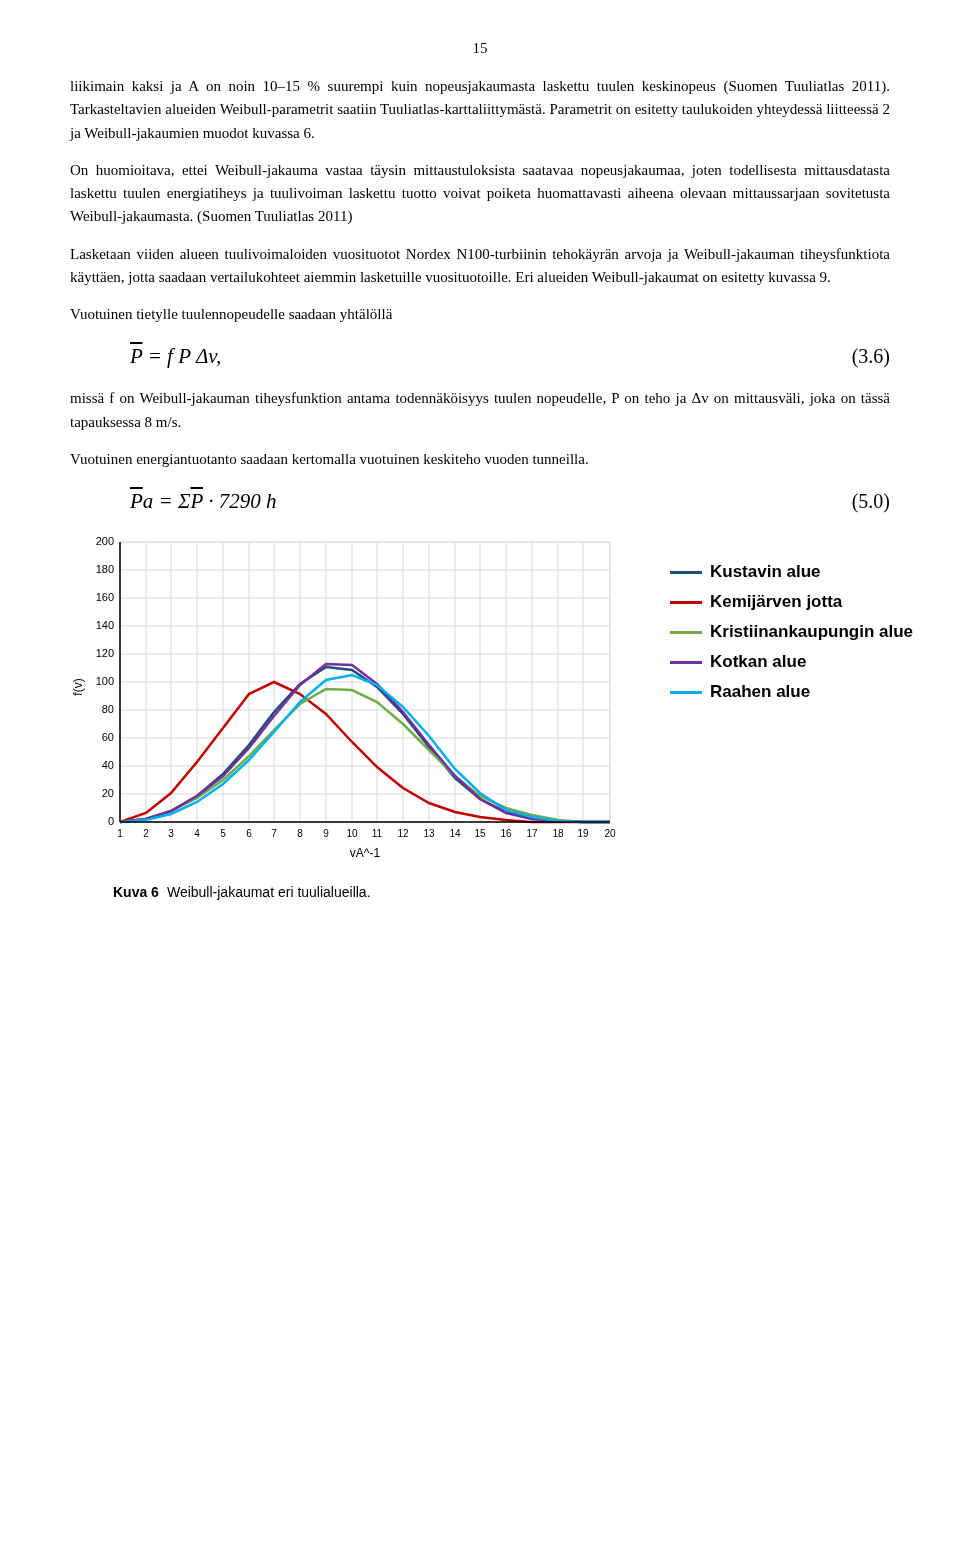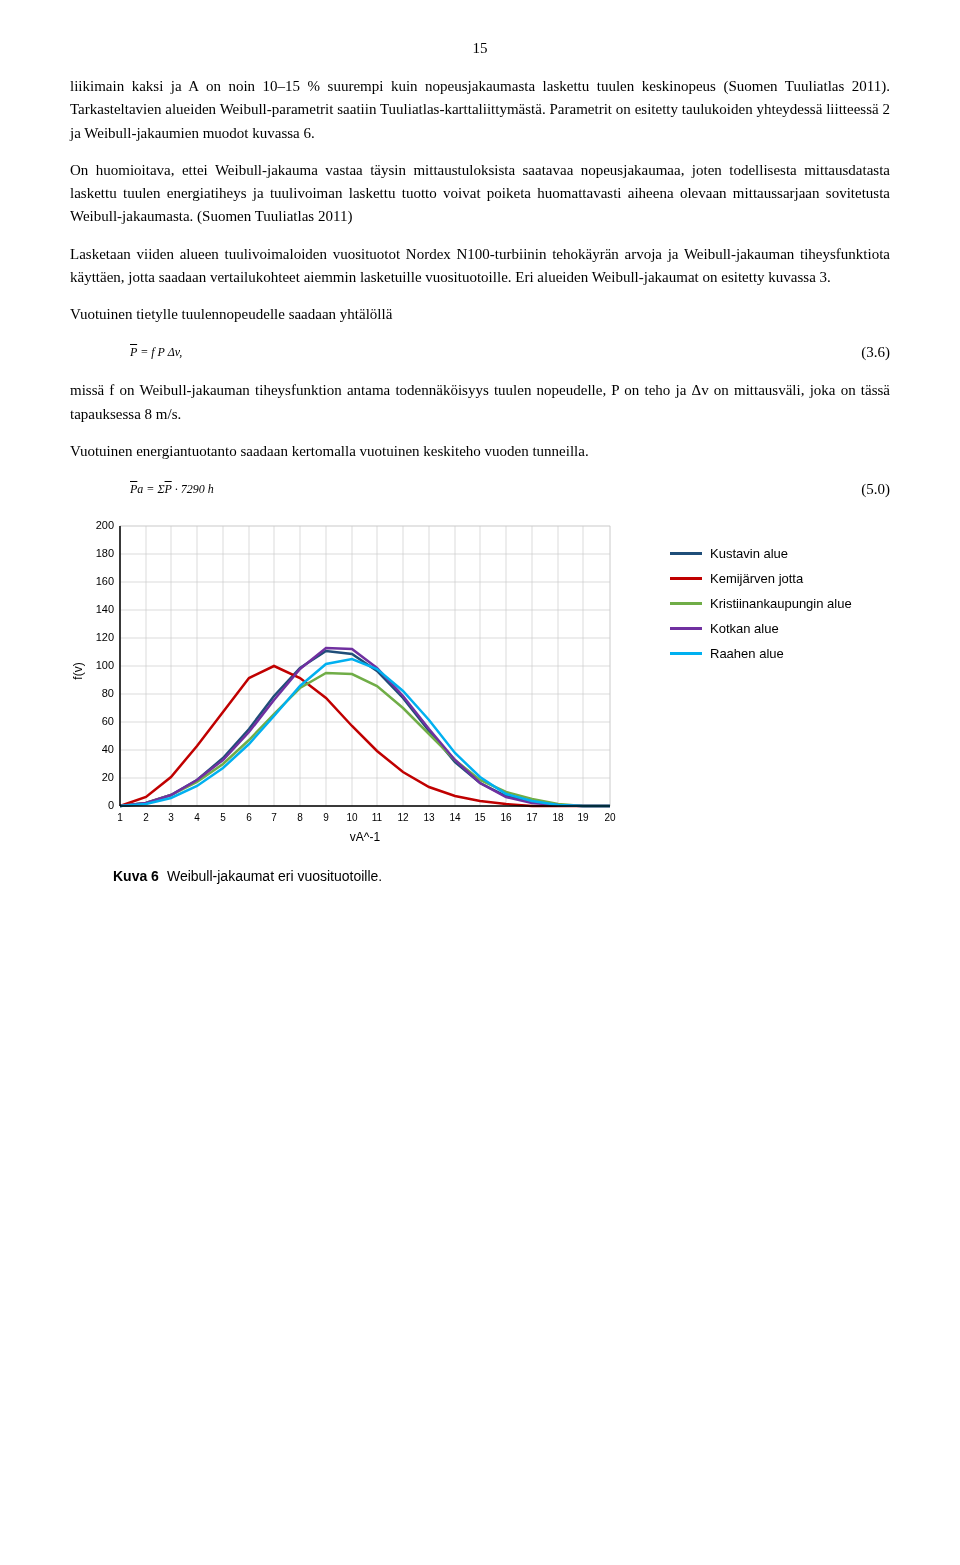--- a/index.html
+++ b/index.html
@@ -24,47 +24,48 @@
       font-family: Liberation Serif, serif;
     }
     .formula-block {
       display: flex;
       align-items: center;
       justify-content: space-between;
       margin: 18px 0 18px 60px;
     }
     .formula {
       font-style: italic;
-      font-size: 12px;
+      font-size: 21px;
       text-align: right;
     }
     .formula-number {
-      font-size: 15px;
+      font-size: 20px;
     }
     .formula-bar {
       text-decoration: overline;
       font-style: italic;
     }
     .chart-section {
       margin-top: 18px;
       margin-bottom: 10px;
     }
     .chart-container {
       display: flex;
       align-items: flex-start;
       gap: 20px;
     }
     .chart-area {
       flex: 0 0 auto;
     }
     .chart-legend {
       flex: 0 0 auto;
       padding-top: 30px;
-      font-size: 13px;
+      font-size: 17px;
       font-family: Arial, sans-serif;
+      font-weight: bold;
     }
     .legend-item {
       display: flex;
       align-items: center;
       margin-bottom: 10px;
     }
     .legend-line {
       width: 32px;
       height: 3px;
       margin-right: 8px;
@@ -87,21 +88,21 @@
   </style>
 </head>
 <body>
 
 <div class="page-number">15</div>
 
 <div class="paragraph">liikimain kaksi ja A on noin 10–15 % suurempi kuin nopeusjakaumasta laskettu tuulen keskinopeus (Suomen Tuuliatlas 2011). Tarkasteltavien alueiden Weibull-parametrit saatiin Tuuliatlas-karttaliittymästä. Parametrit on esitetty taulukoiden yhteydessä liitteessä 2 ja Weibull-jakaumien muodot kuvassa 6.</div>
 
 <div class="paragraph">On huomioitava, ettei Weibull-jakauma vastaa täysin mittaustuloksista saatavaa nopeusjakaumaa, joten todellisesta mittausdatasta laskettu tuulen energiatiheys ja tuulivoiman laskettu tuotto voivat poiketa huomattavasti aiheena olevaan mittaussarjaan sovitetusta Weibull-jakaumasta. (Suomen Tuuliatlas 2011)</div>
 
-<div class="paragraph">Lasketaan viiden alueen tuulivoimaloiden vuosituotot Nordex N100-turbiinin tehokäyrän arvoja ja Weibull-jakauman tiheysfunktiota käyttäen, jotta saadaan vertailukohteet aiemmin lasketuille vuosituotoille. Eri alueiden Weibull-jakaumat on esitetty kuvassa 3.</div>
+<div class="paragraph">Lasketaan viiden alueen tuulivoimaloiden vuosituotot Nordex N100-turbiinin tehokäyrän arvoja ja Weibull-jakauman tiheysfunktiota käyttäen, jotta saadaan vertailukohteet aiemmin lasketuille vuosituotoille. Eri alueiden Weibull-jakaumat on esitetty kuvassa 9.</div>
 
 <div class="paragraph">Vuotuinen tietylle tuulennopeudelle saadaan yhtälöllä</div>
 
 <div class="formula-block">
   <div class="formula">
     <span class="formula-bar">P</span><span> = f P Δv,</span>
   </div>
   <div class="formula-number">(3.6)</div>
 </div>
 
@@ -333,15 +334,15 @@
       </div>
       <div class="legend-item">
         <div class="legend-line" style="background:#00b0f0;"></div>
         <span>Raahen alue</span>
       </div>
     </div>
   </div>
 
   <div class="caption-row">
     <span class="caption-label bold">Kuva 6</span>
-    <span>Weibull-jakaumat eri vuosituotoille.</span>
+    <span>Weibull-jakaumat eri tuulialueilla.</span>
   </div>
 </div>
 
 </body></html>

